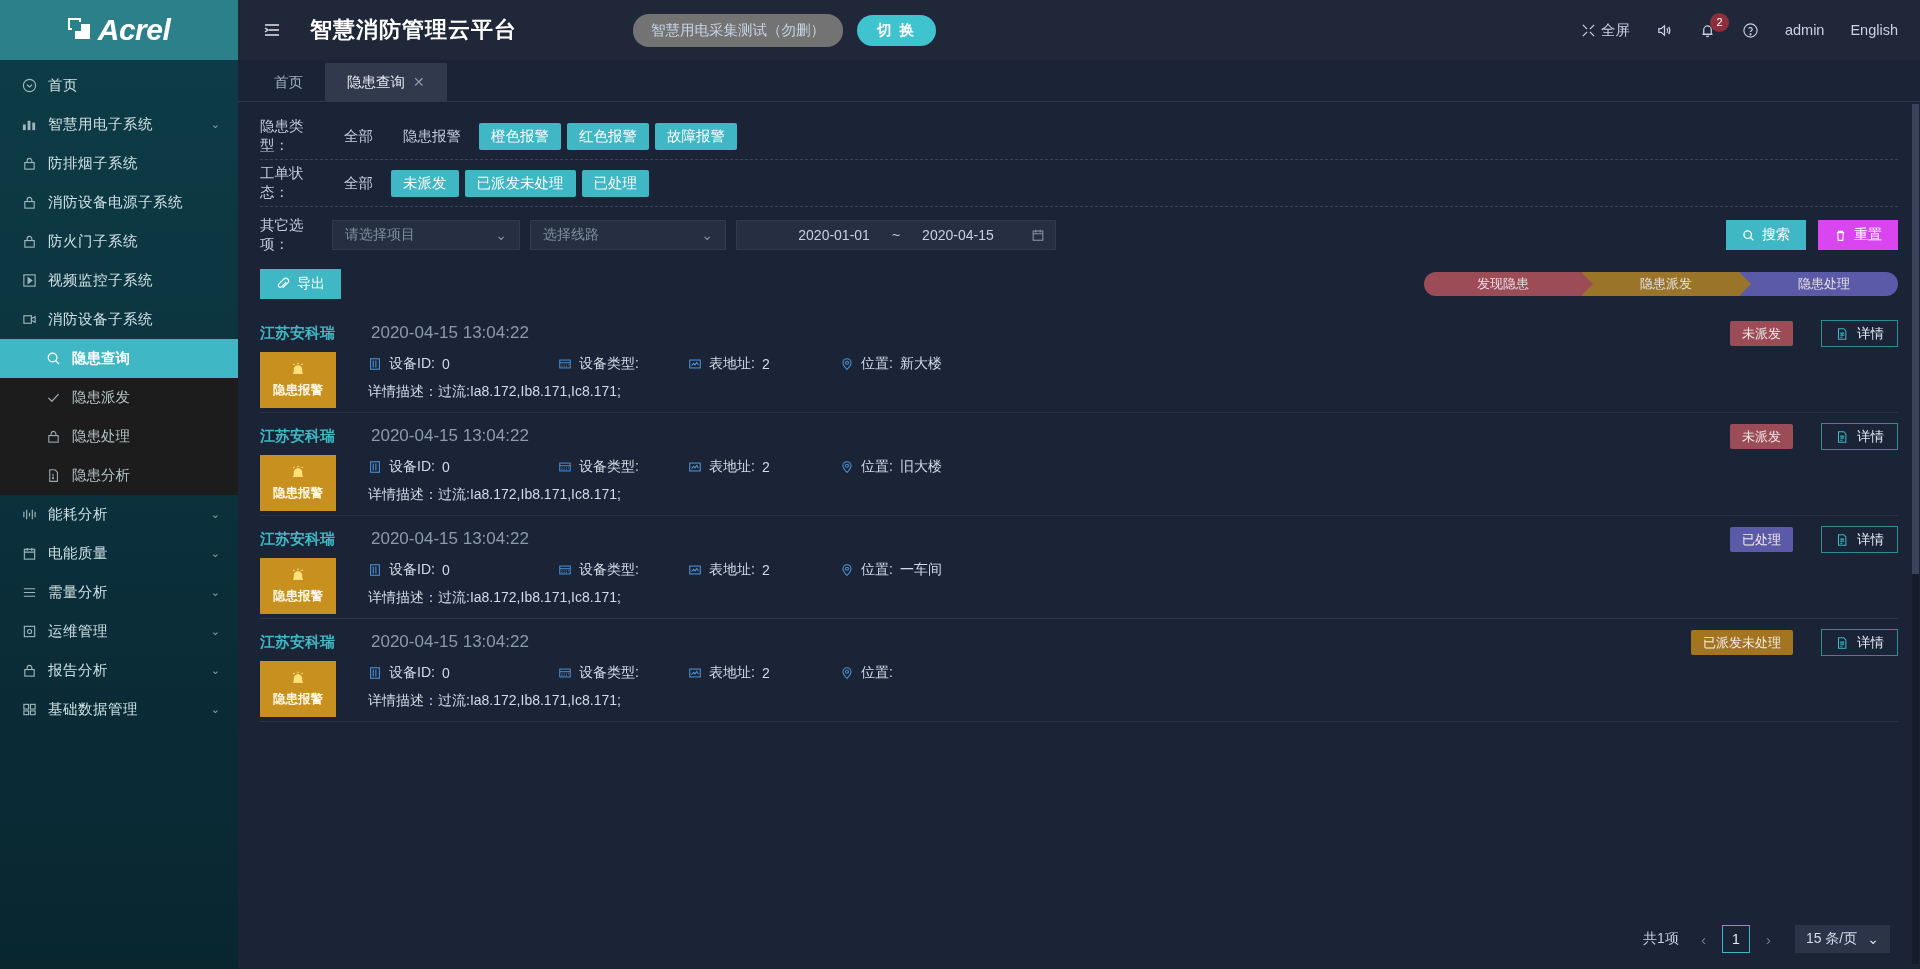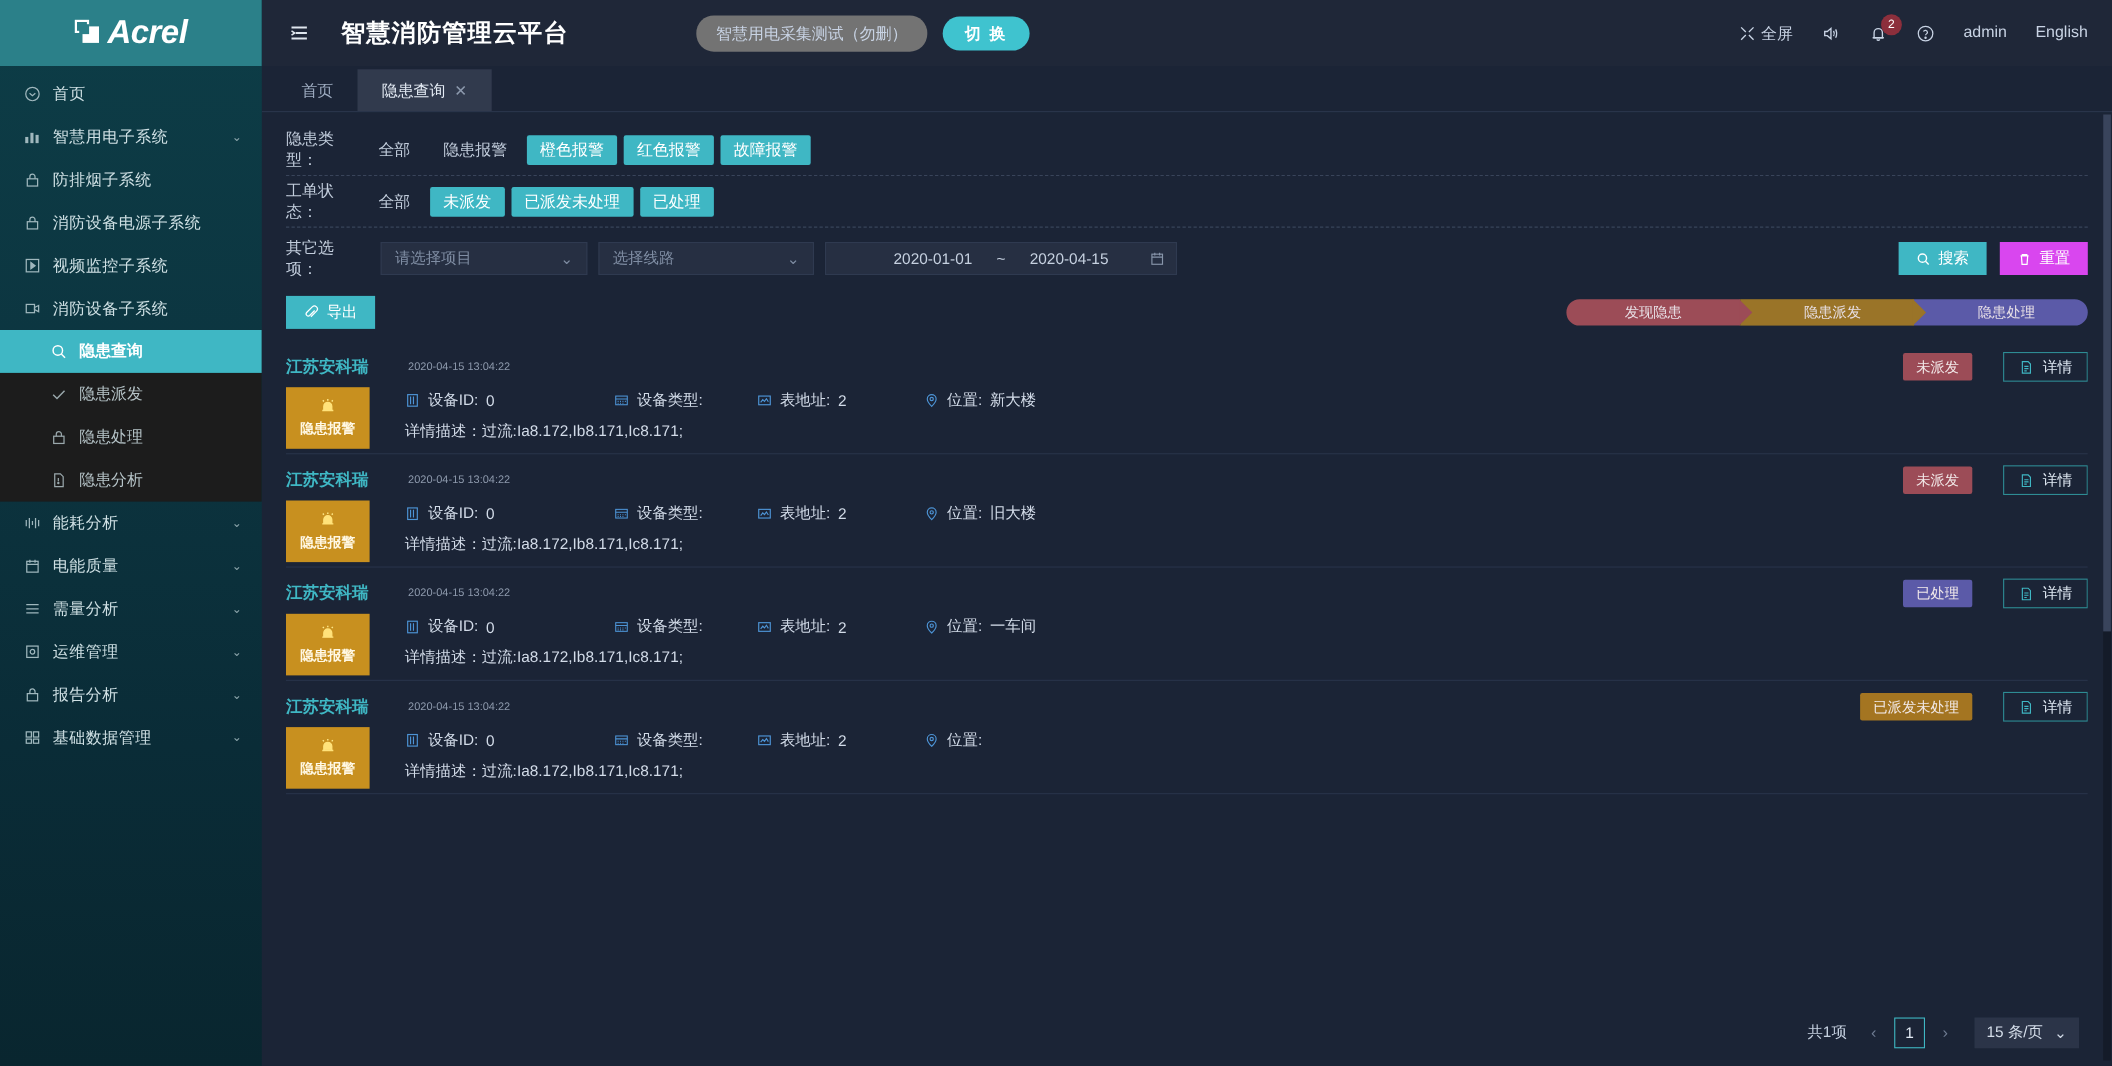--- a/index.html
+++ b/index.html
@@ -110,21 +110,21 @@
     color: #c2cddc; font-size: 14.5px; padding: 4px 12px; margin-right: 6px;
     cursor: pointer; border-radius: 2px;
   }
   .fopt.sel { background: #3fb7c4; color: #ffffff; }
   .filter-divider { border-top: 1px dashed #39445a; margin: 5px 0; }
 
   .frow3 { display: flex; align-items: center; height: 46px; margin-top: 4px; }
   .sel-box {
     background: #262f42; height: 30px; display: flex; align-items: center;
     justify-content: space-between; color: #7f8da3; font-size: 14px;
-    padding: 0 12px; cursor: pointer; border: 1px solid #2f3a50; margin-left: 14px;
+    padding: 0 12px; cursor: pointer; border: 1px solid #2f3a50;
   }
   .sel-box.w1 { width: 188px; }
   .sel-box.w2 { width: 196px; }
   .date-box {
     background: #262f42; height: 30px; display: flex; align-items: center;
     color: #c6d1e0; font-size: 14px; padding: 0 12px; border: 1px solid #2f3a50;
     width: 320px; justify-content: center; gap: 22px; margin-left: 10px;
     position: relative;
   }
   .date-box .cal { position: absolute; right: 10px; color: #8795aa; }
@@ -154,21 +154,21 @@
   }
   .step.s1:after { border-left-color: #9c4c57; }
   .step.s2:after { border-left-color: #9a7428; }
   .step.s2, .step.s3 { padding-left: 10px; }
 
   
   .list { flex: 1; overflow: hidden; }
   .rec { padding: 10px 0 4px 0; border-bottom: 1px solid #29334a; position: relative; }
   .rec-head { display: flex; align-items: center; height: 26px; }
   .rec-org { color: #3fb7c4; font-size: 15px; font-weight: bold; }
-  .rec-time { color: #8d99ac; font-size: 10px; margin-left: 36px; }
+  .rec-time { color: #8d99ac; font-size: 17px; margin-left: 36px; }
   .rec-body { display: flex; margin-top: 6px; }
   .alarm-badge {
     width: 76px; height: 56px; background: #c8901f;
     display: flex; flex-direction: column; align-items: center; justify-content: center;
     gap: 3px; flex: 0 0 76px;
   }
   .alarm-badge .btxt { color: #fff8e4; font-size: 12.5px; font-weight: bold; }
   .rec-fields { margin-left: 32px; flex: 1; }
   .fline { display: flex; align-items: center; height: 24px; }
   .fcell { display: flex; align-items: center; gap: 7px; color: #d2dbe8; font-size: 14px; }
@@ -268,20 +268,29 @@
             <svg width="15" height="15" viewBox="0 0 16 16" fill="none" stroke="currentColor" stroke-width="1.2">
               <rect x="3" y="7" width="10" height="7"></rect>
               <path d="M5.5 7 V5 a2.5 2.5 0 0 1 5 0 V7"></path>
             </svg>
           </span>
         <span class="nlabel">消防设备电源子系统</span>
       </div>
       <div class="nav-item">
         <span class="nic">
             <svg width="15" height="15" viewBox="0 0 16 16" fill="none" stroke="currentColor" stroke-width="1.2">
+              <rect x="3" y="7" width="10" height="7"></rect>
+              <path d="M5.5 7 V5 a2.5 2.5 0 0 1 5 0 V7"></path>
+            </svg>
+          </span>
+        <span class="nlabel">防火门子系统</span>
+      </div>
+      <div class="nav-item">
+        <span class="nic">
+            <svg width="15" height="15" viewBox="0 0 16 16" fill="none" stroke="currentColor" stroke-width="1.2">
               <rect x="2" y="2" width="12" height="12"></rect>
               <path d="M6.5 5 L10.5 8 L6.5 11 Z" fill="currentColor"></path>
             </svg>
           </span>
         <span class="nlabel">视频监控子系统</span>
       </div>
       <div class="nav-item">
         <span class="nic">
             <svg width="15" height="15" viewBox="0 0 16 16" fill="none" stroke="currentColor" stroke-width="1.2">
               <rect x="2" y="4" width="8" height="8"></rect>

